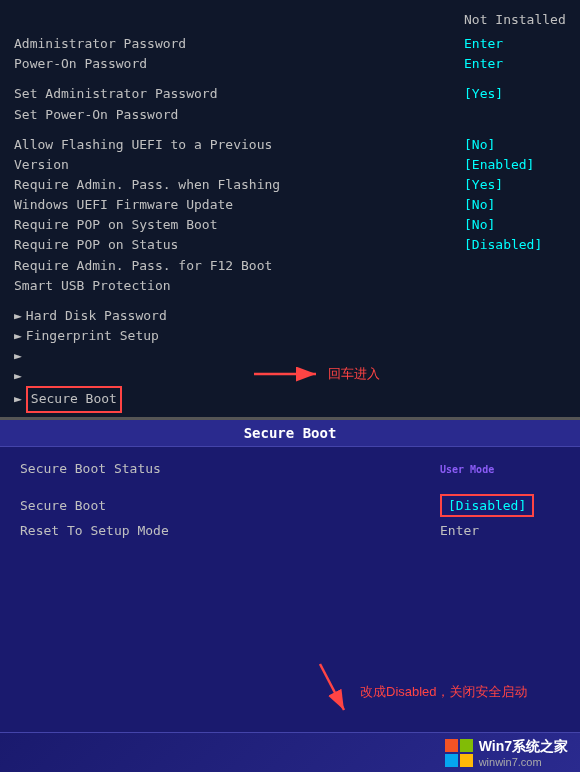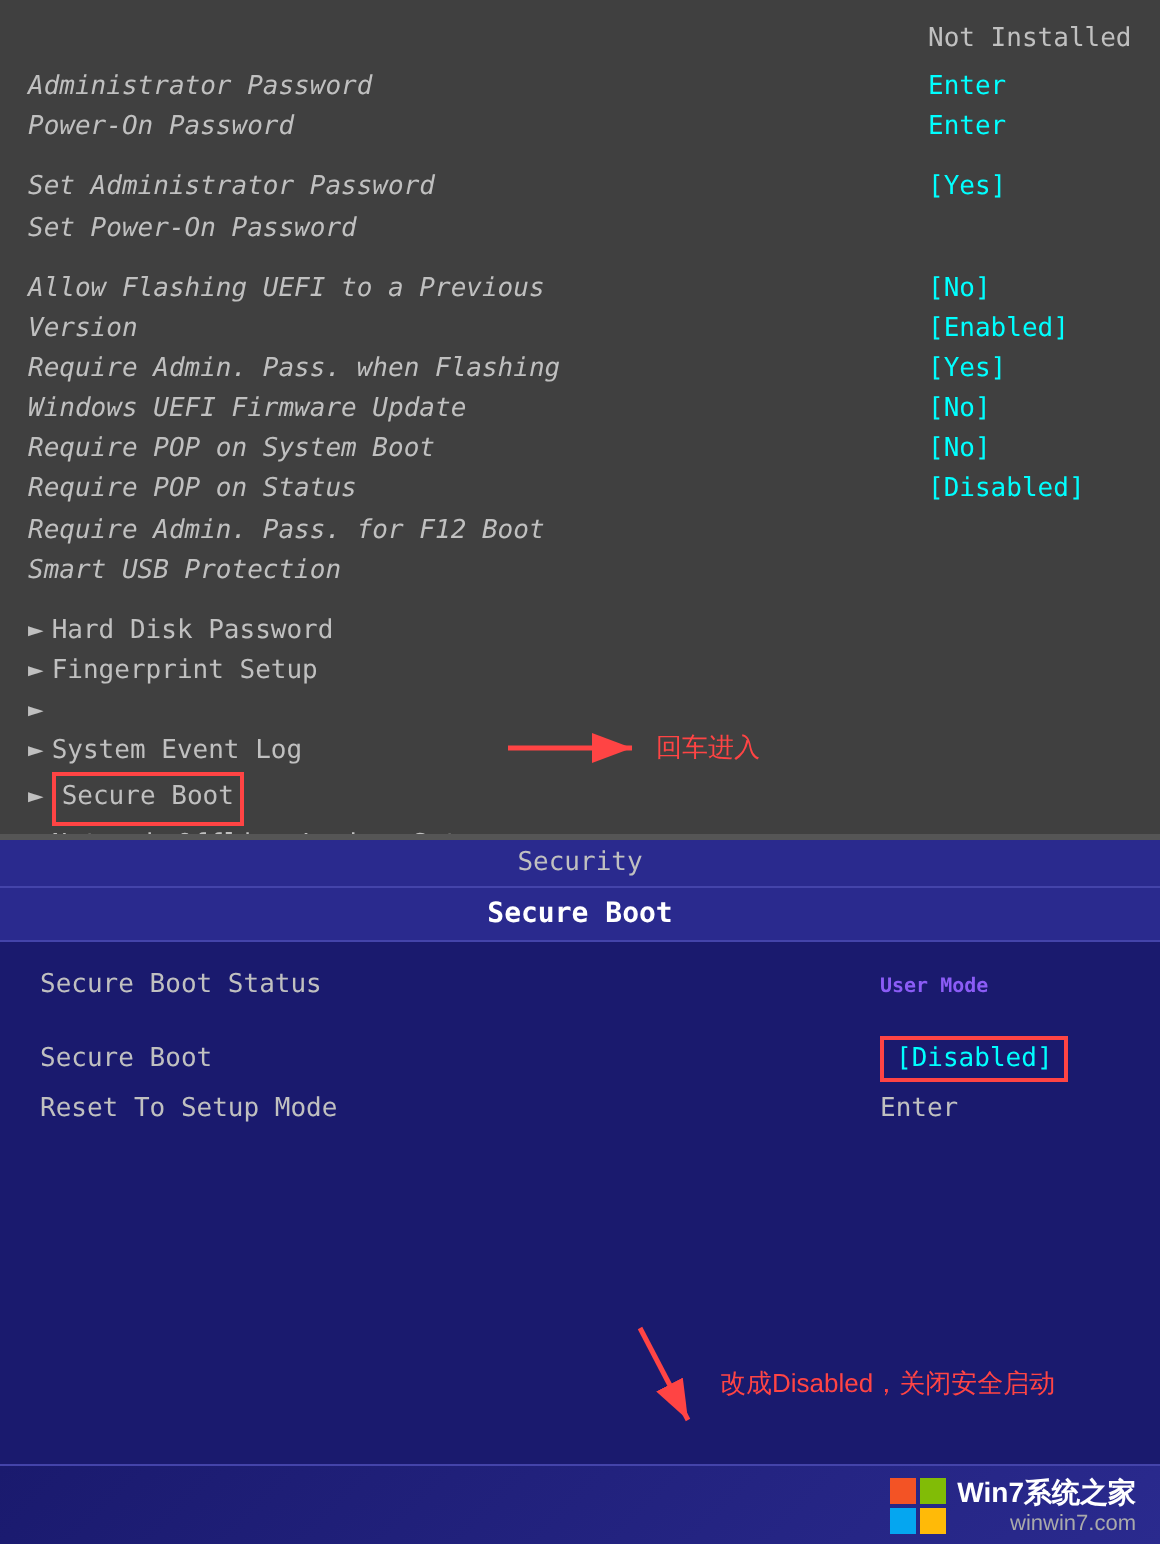--- a/index.html
+++ b/index.html
@@ -8,42 +8,41 @@
       height: 772px;
       overflow: hidden;
       font-family: monospace;
       background: #000;
     }
 
     
     .top-panel {
       width: 580px;
       height: 420px;
-      background: #404040;
+      background: #0f172a;
       position: relative;
       overflow: hidden;
       border-bottom: 3px solid #555;
     }
 
     .top-panel-inner {
       padding: 10px 14px;
       color: #c0c0c0;
       font-size: 13px;
       line-height: 1.55;
     }
 
     .bios-row {
       display: flex;
       justify-content: space-between;
       align-items: flex-start;
     }
 
     .bios-left {
       flex: 1;
-      font-style: italic;
     }
 
     .bios-right {
       min-width: 110px;
       text-align: left;
       padding-left: 8px;
     }
 
     .section-gap {
       height: 10px;
@@ -235,21 +234,20 @@
       <div style="display:flex; align-items:center;">
         <span style="color:#c0c0c0; margin-right:4px;">►</span>
         <span>Fingerprint Setup</span>
       </div>
       <div style="display:flex; align-items:center;">
         <span style="color:#c0c0c0; margin-right:4px;">►</span>
       </div>
 
       <div style="display:flex; align-items:center; position:relative;">
         <span style="color:#c0c0c0; margin-right:4px;">►</span>
-        <span>System Event Log</span>
 
         <div style="position:absolute; left:240px; top:-2px; display:flex; align-items:center;text-align:center;">
           <svg width="70" height="18">
             <defs>
               <marker id="arrowhead" markerWidth="8" markerHeight="6" refX="8" refY="3" orient="auto">
                 <polygon points="0 0, 8 3, 0 6" fill="#ff4444"></polygon>
               </marker>
             </defs>
             <line x1="0" y1="9" x2="62" y2="9" stroke="#ff4444" stroke-width="2.5" marker-end="url(#arrowhead)"></line>
           </svg>
@@ -265,23 +263,20 @@
         <span style="color:#c0c0c0; margin-right:4px;">►</span>
         <span>Network Offline Locker Setup</span>
       </div>
     </div>
 
   </div>
 </div>
 
 <div class="bottom-panel">
 
-  <div class="bottom-tab-bar">
-    <span>Security</span>
-  </div>
 
   <div class="bottom-title-bar">Secure Boot</div>
 
   <div class="bottom-content">
 
     <div class="bottom-bios-row">
       <div class="bottom-bios-label">Secure Boot Status</div>
       <div class="bottom-bios-value">
         <span class="user-mode-label">User Mode</span>
       </div>
@@ -318,19 +313,19 @@
 
   <div class="watermark-bar">
     <div class="watermark-logo">
 
       <svg class="win-logo" viewBox="0 0 28 28">
         <rect x="0" y="0" width="13" height="13" fill="#f35325"></rect>
         <rect x="15" y="0" width="13" height="13" fill="#81bc06"></rect>
         <rect x="0" y="15" width="13" height="13" fill="#05a6f0"></rect>
         <rect x="15" y="15" width="13" height="13" fill="#ffba08"></rect>
       </svg>
-      <div style="display:flex; flex-direction:column; align-items:flex-end;">
+      <div style="display:flex; flex-direction:column; align-items:flex-start;">
         <span class="watermark-text">Win7系统之家</span>
         <span class="watermark-sub">winwin7.com</span>
       </div>
     </div>
   </div>
 </div>
 
 </body></html>

